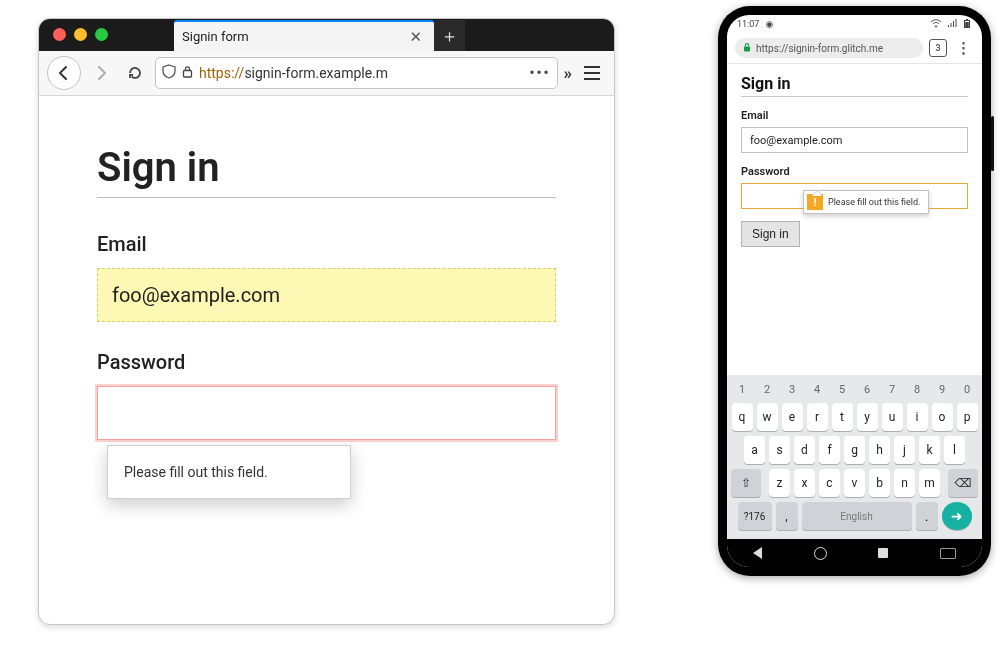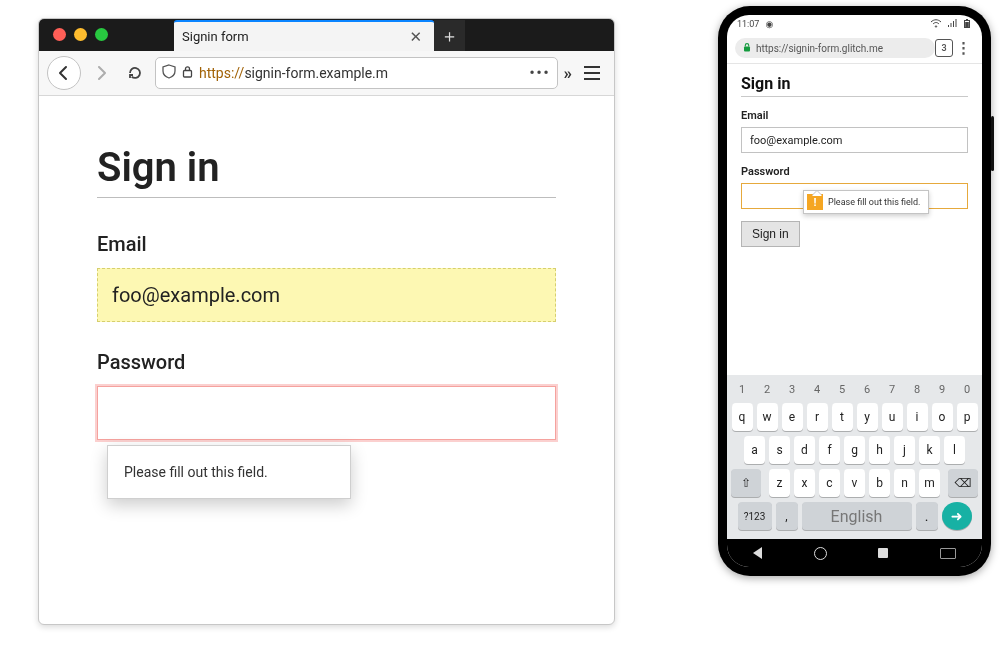--- a/index.html
+++ b/index.html
@@ -18,21 +18,21 @@
   }
 
   
   .desktop-window {
     position: absolute;
     top: 18px;
     left: 38px;
     width: 575px;
     height: 605px;
     border: 1px solid #c7c7c7;
-    border-radius: 6px;
+    border-radius: 12px;
     background: #fff;
     box-shadow: 0 2px 6px rgba(0,0,0,0.15);
     overflow: hidden;
   }
   .tabbar {
     height: 32px;
     background: #1b1b1b;
     display: flex;
     align-items: flex-end;
     position: relative;
@@ -245,20 +245,21 @@
     margin-left: auto;
     display: flex;
     gap: 5px;
     align-items: center;
   }
   .m-toolbar {
     height: 30px;
     display: flex;
     align-items: center;
     padding: 0 8px;
+    gap: 6px;
     border-bottom: 1px solid #e5e5e5;
   }
   .m-addr {
     flex: 1;
     height: 20px;
     background: #ececec;
     border-radius: 10px;
     display: flex;
     align-items: center;
     padding: 0 8px;
@@ -377,21 +378,21 @@
     height: 28px;
     background: #fff;
     border-radius: 4px;
     box-shadow: 0 1px 0 rgba(0,0,0,0.25);
     display: flex; align-items: center; justify-content: center;
     font-size: 12px;
     color: #222;
   }
   .krow.nums .key { color: #666; font-size: 11px; background: transparent; box-shadow: none; height: 18px; }
   .key.shift, .key.bksp { max-width: 30px; background: #cfd3d7; font-size: 12px; }
-  .key.space { max-width: 110px; flex: 4; background: #cfd3d7; font-size: 16px; color: #777; }
+  .key.space { max-width: 110px; flex: 4; background: #cfd3d7; font-size: 10px; color: #777; }
   .key.sym   { max-width: 34px; background: #cfd3d7; font-size: 10px; }
   .key.dot   { max-width: 22px; background: #cfd3d7; font-size: 14px; }
   .key.comma { max-width: 22px; background: #cfd3d7; font-size: 12px; }
   .key.enter {
     max-width: 30px;
     background: #17b1a4;
     border-radius: 50%;
     color: #fff;
     font-size: 14px;
   }
@@ -595,21 +596,21 @@
               <div class="key">x</div>
               <div class="key">c</div>
               <div class="key">v</div>
               <div class="key">b</div>
               <div class="key">n</div>
               <div class="key">m</div>
             </div>
           <div class="key bksp">⌫</div>
         </div>
         <div class="krow">
-          <div class="key sym">?123</div>
+          <div class="key sym">?176</div>
           <div class="key comma">,</div>
           <div class="key space">English</div>
           <div class="key dot">.</div>
           <div class="key enter">➜</div>
         </div>
       </div>
 
       <div class="navbar">
         <div class="nav-tri"></div>
         <div class="nav-circ"></div>

